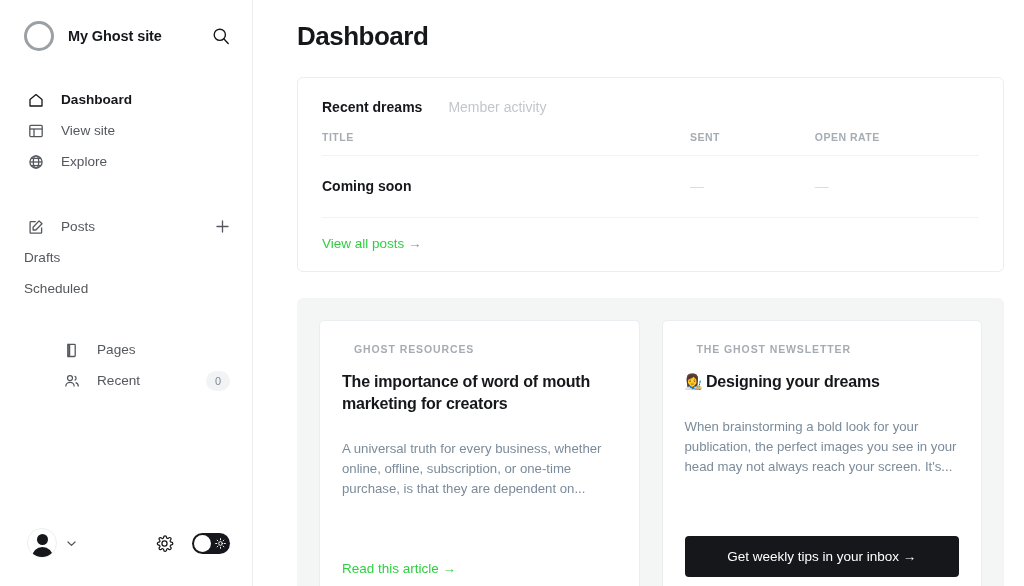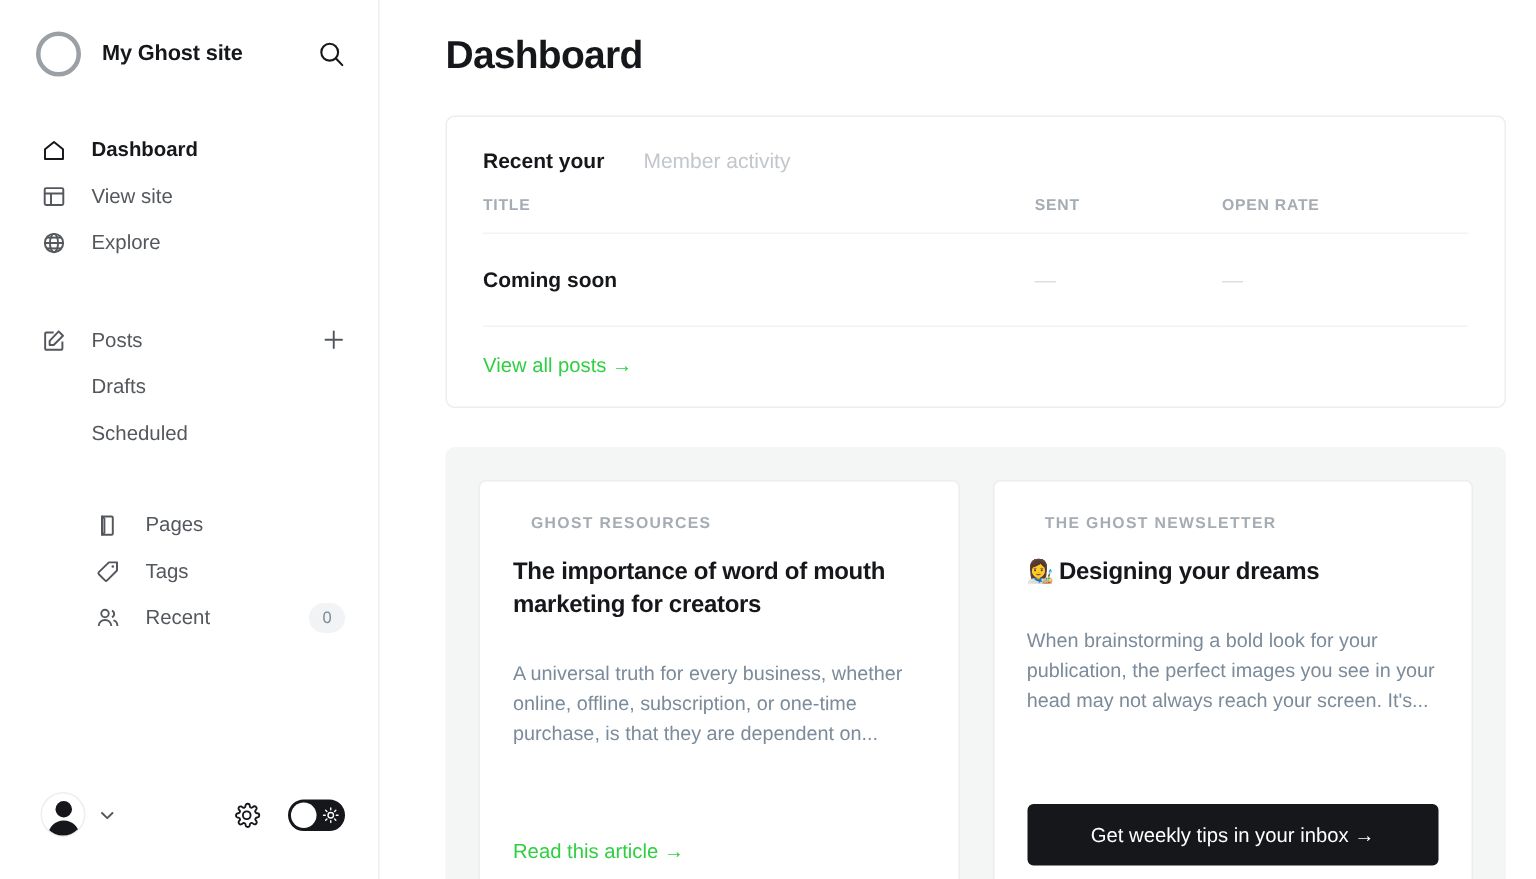--- a/index.html
+++ b/index.html
@@ -43,21 +43,21 @@
     font-size: 13.6px; color: #54585d; cursor: pointer;
     position: relative;
   }
   .nav-item .ico {
     width: 17px; height: 17px; flex: 0 0 17px;
     display: flex; align-items: center; justify-content: center;
     margin-right: 17px;
   }
   .nav-item .ico svg { display: block; }
   .nav-item.active { color: #15171a; font-weight: 700; }
-  .nav-item.sub { padding-left: 61px; }
+  .nav-item.sub { padding-left: 24px; }
   .nav-plus { margin-left: auto; display: flex; align-items: center; cursor: pointer; }
   .badge {
     margin-left: auto; background: #f1f3f4; color: #7c8b9a;
     font-size: 11px; border-radius: 11px;
     min-width: 24px; height: 20px; line-height: 20px;
     text-align: center; padding: 0 6px; font-weight: 500;
   }
   .sb-foot {
     margin-top: auto; height: 76px;
     display: flex; align-items: center; padding: 0 22px 10px 27px;
@@ -232,29 +232,20 @@
 
     <nav class="nav-group g3">
       <div class="nav-item">
         <span class="ico">
           <svg width="16" height="16" viewBox="0 0 16 16" fill="none" stroke="#54585d" stroke-width="1.3" stroke-linejoin="round">
             <path d="M4 2.3h6.4a.8.8 0 0 1 .8.8v10.6a.8.8 0 0 1-.8.8H4z"></path>
             <path d="M4 2.3 5.6 3.6v9.6L4 14.5z"></path>
           </svg>
         </span>
         <span>Pages</span>
-      </div>
-      <div class="nav-item">
-        <span class="ico">
-          <svg width="16" height="16" viewBox="0 0 16 16" fill="none" stroke="#54585d" stroke-width="1.3" stroke-linejoin="round">
-            <path d="M8.6 1.9H14V7.3l-6.6 6.6a1 1 0 0 1-1.4 0L1.9 9.8a1 1 0 0 1 0-1.4z"></path>
-            <circle cx="11.2" cy="4.7" r="0.85" fill="#54585d" stroke="none"></circle>
-          </svg>
-        </span>
-        <span>Tags</span>
       </div>
       <div class="nav-item">
         <span class="ico">
           <svg width="16" height="16" viewBox="0 0 16 16" fill="none" stroke="#54585d" stroke-width="1.25" stroke-linejoin="round">
             <circle cx="6" cy="5" r="2.5"></circle>
               <path d="M1.8 13.4c0-2.4 1.9-4.1 4.2-4.1s4.2 1.7 4.2 4.1"></path>
             <path d="M10.6 3.1a2.3 2.3 0 0 1 0 4.3M11.6 9.6c1.6.4 2.7 1.9 2.7 3.8"></path>
           </svg>
         </span>
         <span>Recent</span>
@@ -299,21 +290,21 @@
         </div>
       </div>
     </div>
   </aside>
 
   <main class="main">
     <h1 class="page-title">Dashboard</h1>
 
     <section class="card card-posts">
       <div class="tabs">
-        <div class="tab active">Recent your</div>
+        <div class="tab active">Recent dreams</div>
         <div class="tab">Member activity</div>
       </div>
       <table class="posts">
         <thead>
           <tr>
             <th class="c-title">TITLE</th>
             <th class="c-sent">SENT</th>
             <th class="c-open">OPEN RATE</th>
           </tr>
         </thead>

